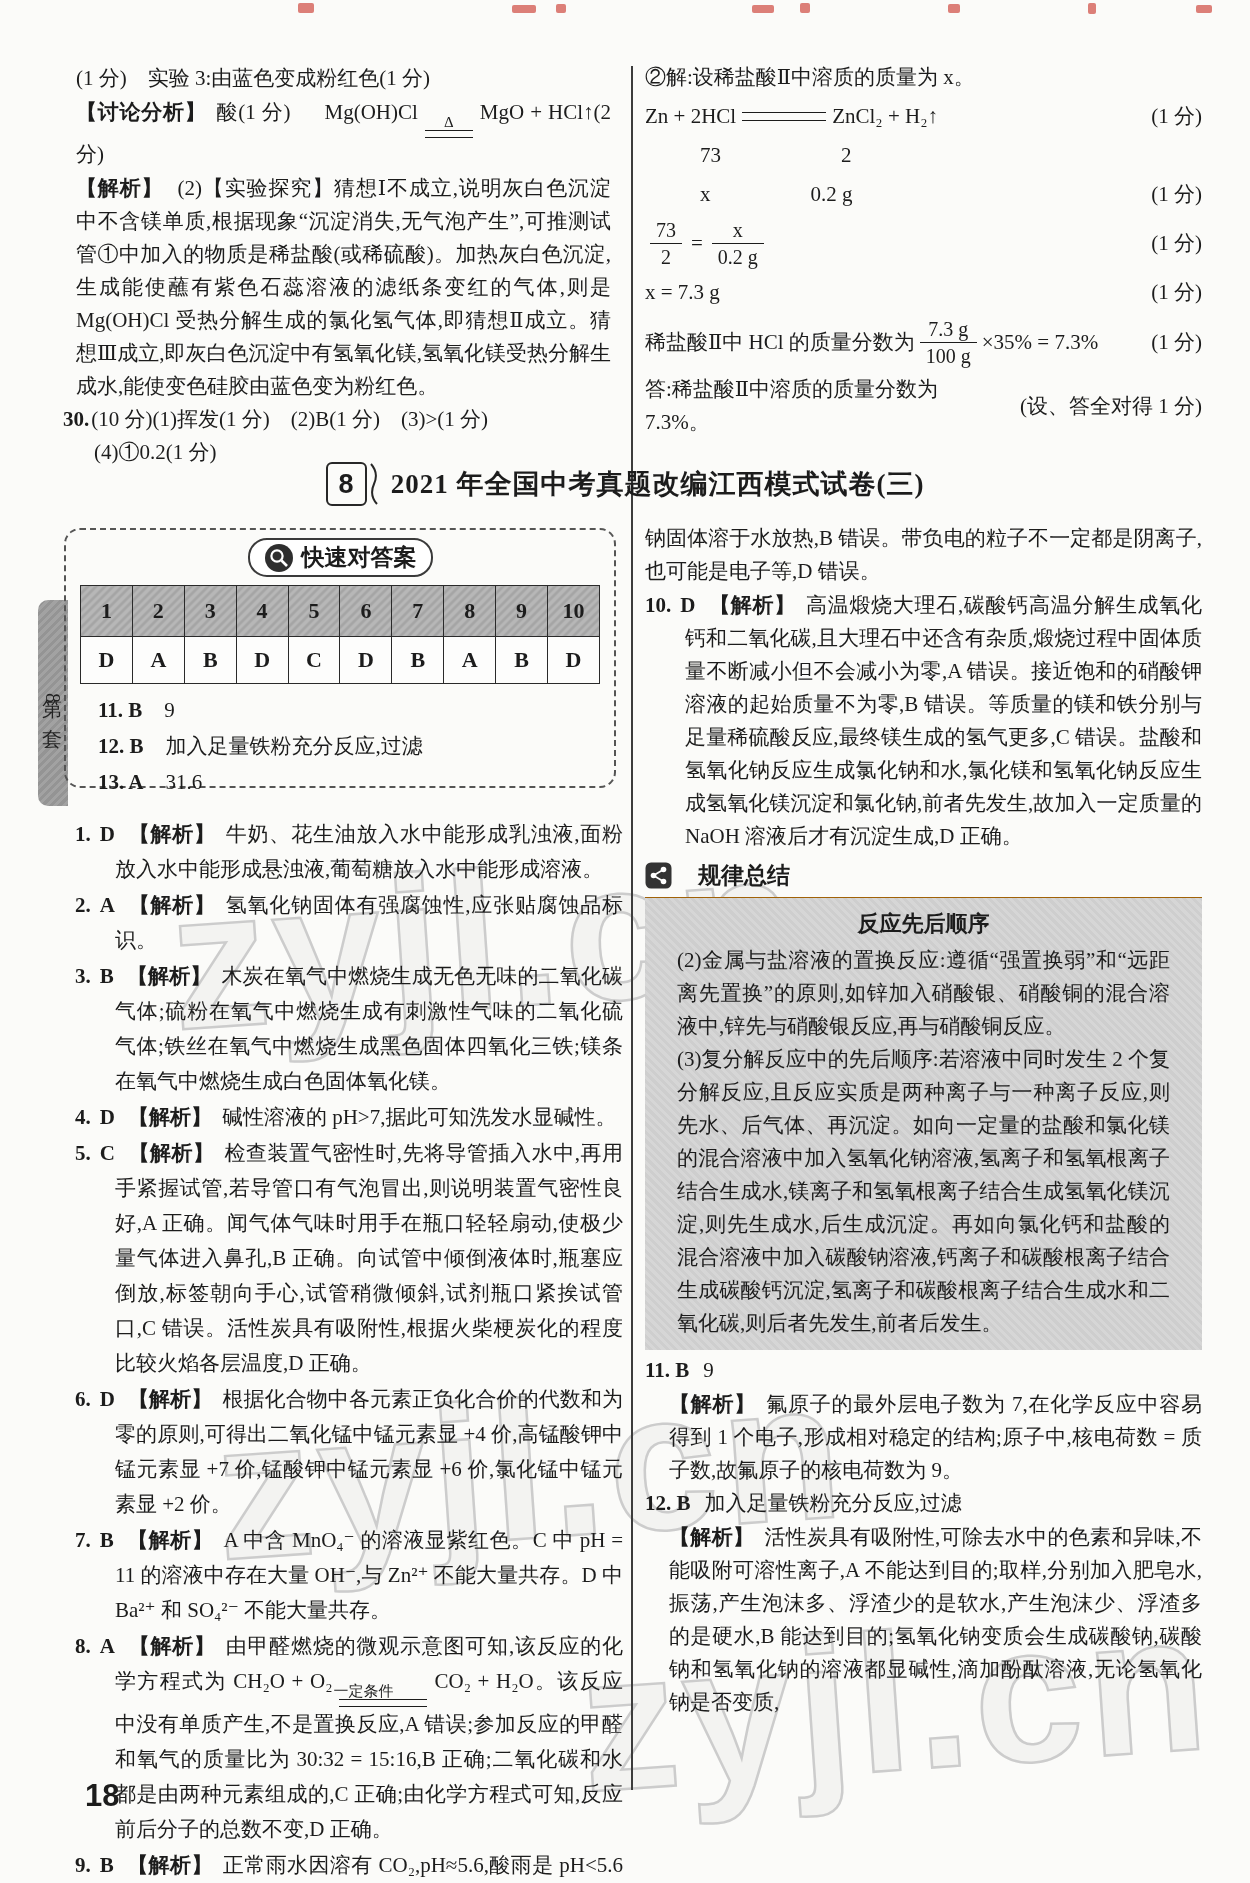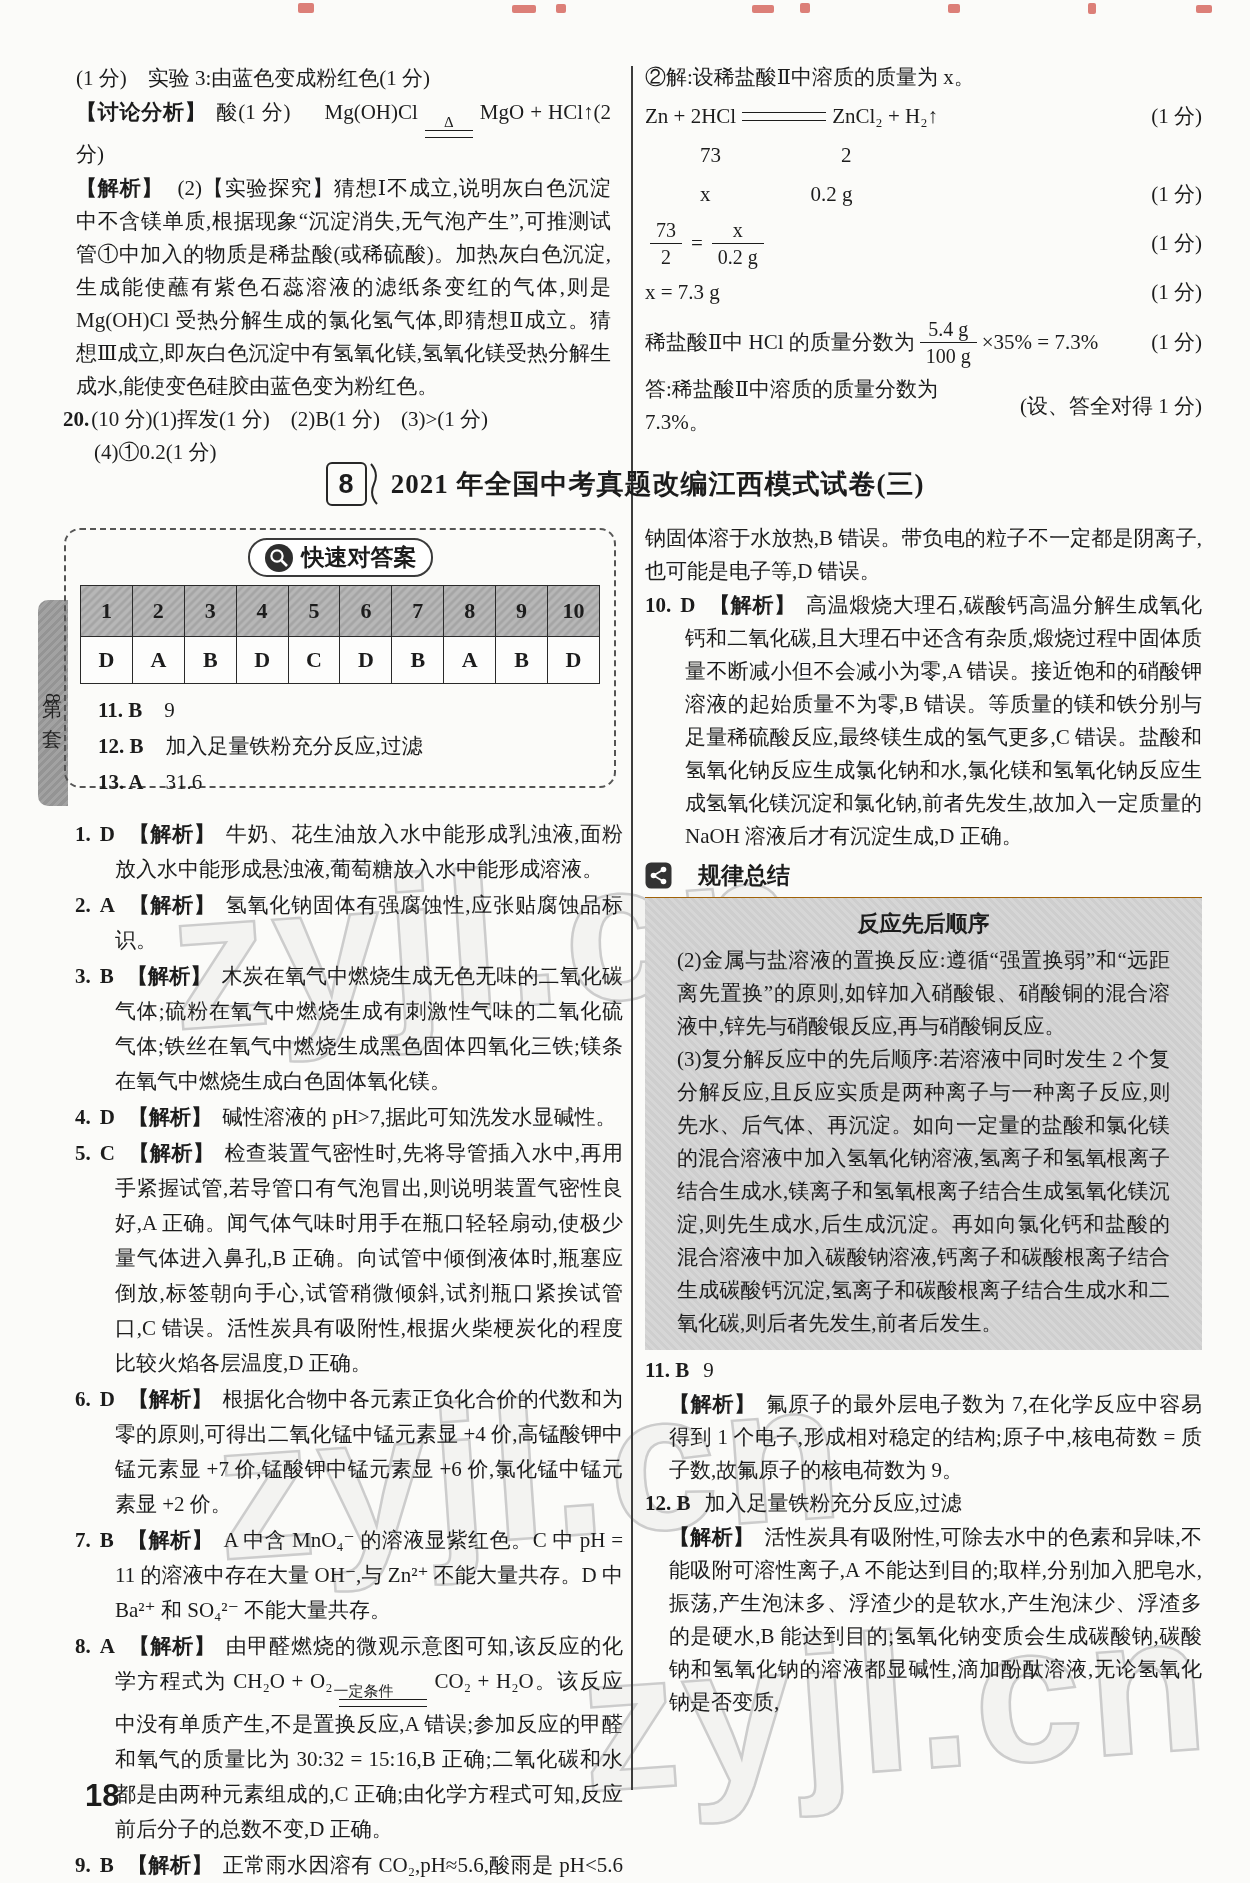--- a/index.html
+++ b/index.html
@@ -136,21 +136,21 @@
   <div class="pad1">
     <span class="hei">【讨论分析】</span><span>酸(1 分)</span><span class="eqgap">Mg(OH)Cl</span><span class="cond">
         <span class="cond-top">Δ</span>
         <span class="cond-line"></span>
       </span><span>MgO + HCl↑(2 分)</span>
   </div>
   <div class="pad1 tl-para">
     <span class="hei">【解析】</span><span>(2)【实验探究】猜想Ⅰ不成立,说明灰白色沉淀中不含镁单质,根据现象“沉淀消失,无气泡产生”,可推测试管①中加入的物质是稀盐酸(或稀硫酸)。加热灰白色沉淀,生成能使蘸有紫色石蕊溶液的滤纸条变红的气体,则是 Mg(OH)Cl 受热分解生成的氯化氢气体,即猜想Ⅱ成立。猜想Ⅲ成立,即灰白色沉淀中有氢氧化镁,氢氧化镁受热分解生成水,能使变色硅胶由蓝色变为粉红色。</span>
   </div>
   <div class="q20">
-    <span class="b">20.</span><span>(10 分)(1)挥发(1 分)　(2)B(1 分)　(3)&gt;(1 分)</span>
+    <span class="b">30.</span><span>(10 分)(1)挥发(1 分)　(2)B(1 分)　(3)&gt;(1 分)</span>
   </div>
   <div class="pad2">(4)①0.2(1 分)</div>
 </div>
 
 <div id="top-right">
   <div class="eqrow">
       <span>②解:设稀盐酸Ⅱ中溶质的质量为 x。</span>
     </div>
   <div class="eqrow">
     <span>Zn + 2HCl</span>
@@ -179,21 +179,21 @@
       </span>
     <span class="score">(1 分)</span>
   </div>
   <div class="eqrow">
     <span>x = 7.3 g</span>
     <span class="score">(1 分)</span>
   </div>
   <div class="eqrow" style="min-height:60px">
     <span>稀盐酸Ⅱ中 HCl 的质量分数为</span>
     <span class="frac">
-        <span class="fn">5.4 g</span>
+        <span class="fn">7.3 g</span>
         <span class="fd">100 g</span>
       </span>
     <span>×35% = 7.3%</span>
     <span class="score">(1 分)</span>
   </div>
   <div class="eqrow">
     <span>答:稀盐酸Ⅱ中溶质的质量分数为 7.3%。</span>
     <span class="ansnote">(设、答全对得 1 分)</span>
   </div>
 </div>

